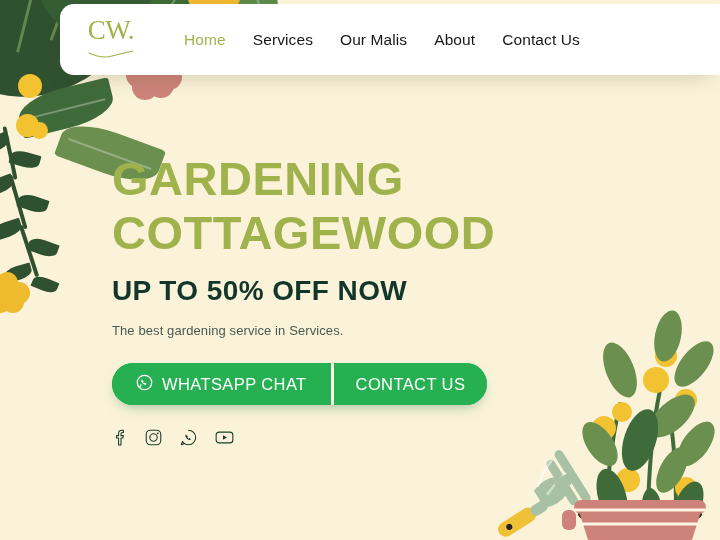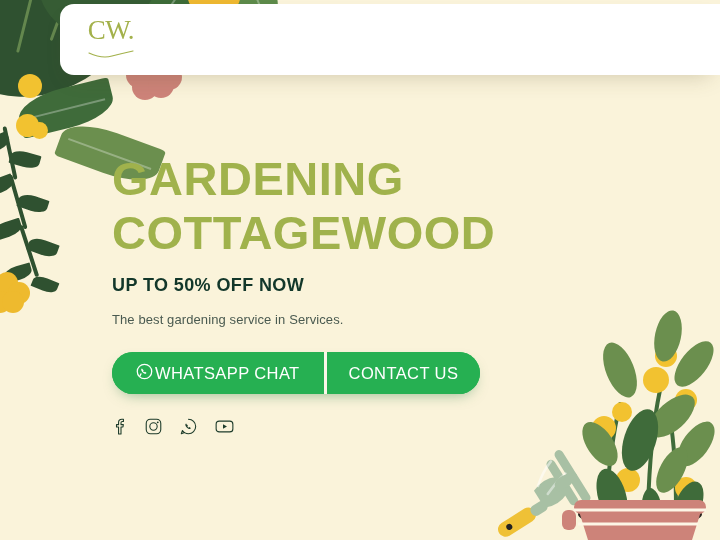--- a/index.html
+++ b/index.html
@@ -143,21 +143,21 @@
 
   .h1 {
     font-size: 47px;
     line-height: 1.14;
     font-weight: bold;
     color: #a0b24c;
     letter-spacing: .5px;
   }
   .h2 {
     margin-top: 16px;
-    font-size: 18px;
+    font-size: 28px;
     font-weight: bold;
     color: #12372a;
     letter-spacing: .4px;
   }
   .tagline {
     margin-top: 16px;
     font-size: 13px;
     color: #4a5a50;
     letter-spacing: .1px;
   }
@@ -174,21 +174,21 @@
     border: 0;
     background: #26b052;
     color: #fff;
     font-family: "Liberation Sans", sans-serif;
     font-size: 16.5px;
     letter-spacing: .4px;
     padding: 0 22px;
     height: 42px;
     display: flex;
     align-items: center;
-    gap: 2px;
+    gap: 9px;
     cursor: pointer;
   }
   .btn-wa { padding-left: 24px; padding-right: 24px; }
   .btn-divider { width: 3px; background: #faf6e8; }
 
   .socials {
     margin-top: 24px;
     display: flex;
     align-items: center;
     gap: 18px;
@@ -325,20 +325,27 @@
   <div class="header">
     <div class="logo">
       <span class="logo-text">CW.</span>
       <span class="logo-swash">
         <svg width="46" height="9" viewBox="0 0 46 9">
           <path d="M1 3 Q14 9 24 6 Q36 3 45 1" stroke="#a3b14b" stroke-width="1.2" fill="none" stroke-linecap="round"></path>
         </svg>
       </span>
     </div>
 
+    <nav class="nav">
+      <a class="active">Home</a>
+      <a>Services</a>
+      <a>Our Malis</a>
+      <a>About</a>
+      <a>Contact Us</a>
+    </nav>
   </div>
 
   <div class="hero">
     <div class="h1">
       <div>GARDENING</div>
       <div>COTTAGEWOOD</div>
     </div>
 
     <div class="h2">UP TO 50% OFF NOW</div>
     <div class="tagline">The best gardening service in Services.</div>

